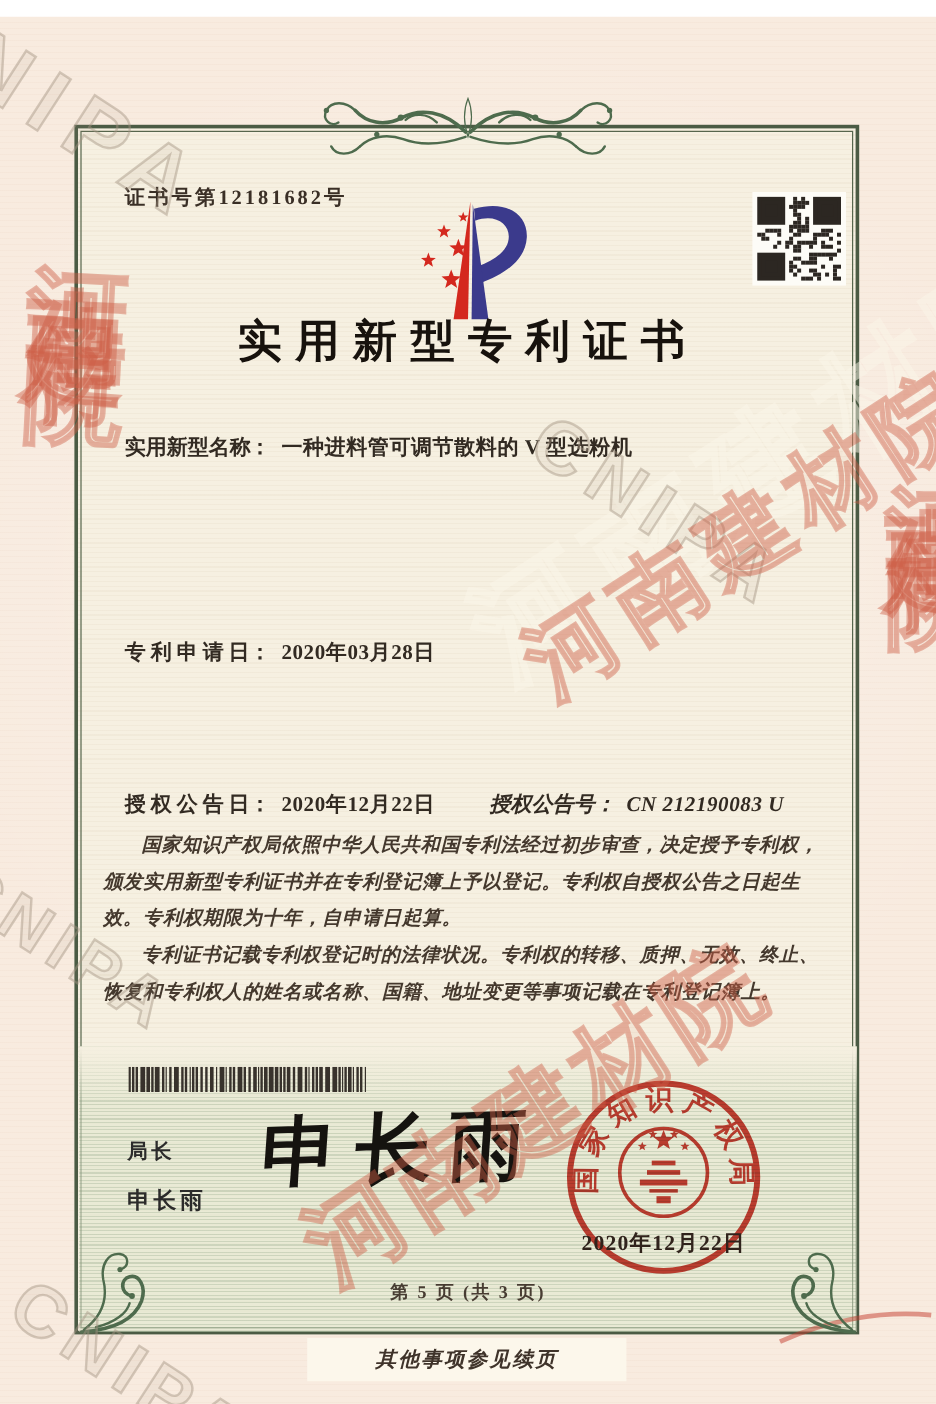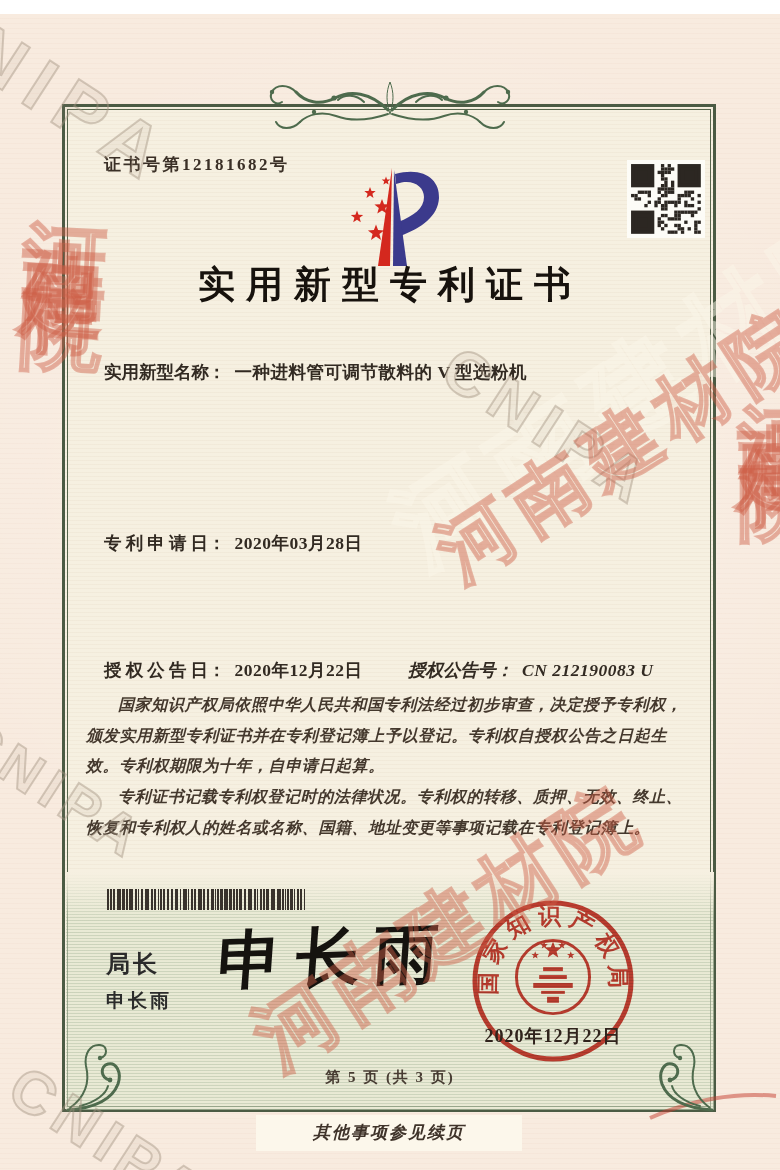--- a/index.html
+++ b/index.html
@@ -59,21 +59,21 @@
   .fcolon{display:inline-block;margin-right:9px;}
   .fvalue{letter-spacing:0.5px;}
   .grant-2{position:absolute;left:304px;top:0;font-style:italic;}
   
   .legal{position:absolute;left:86px;width:612px;margin:0;z-index:4;
     font-size:16px;line-height:30.6px;font-style:italic;font-weight:bold;
     color:#44382d;text-indent:2em;letter-spacing:0.6px;}
   
   .barcode{position:absolute;left:107px;top:875px;z-index:4;}
   .barcode rect{fill:#38322c;}
-  .signer-title{position:absolute;left:106px;top:934px;font-size:24px;font-weight:bold;
+  .signer-title{position:absolute;left:106px;top:934px;font-size:17px;font-weight:bold;
     font-family:"Liberation Sans",sans-serif;color:#2b2b2b;z-index:4;letter-spacing:3px;}
   .signer-name{position:absolute;left:106px;top:974px;font-size:19px;font-weight:bold;
     font-family:"Liberation Sans",sans-serif;color:#2b2b2b;z-index:4;letter-spacing:3px;}
   .autograph{position:absolute;left:218px;top:900px;z-index:4;font-size:64px;
     font-weight:600;color:#15130f;letter-spacing:14px;
     transform:rotate(-2deg) skewX(-6deg);}
   .seal{position:absolute;left:470px;top:884px;z-index:5;opacity:0.88;
     mix-blend-mode:multiply;}
   .seal circle{fill:none;stroke:var(--seal-red,#c5281c);}
   .seal .emblem{fill:var(--seal-red,#c5281c);}

